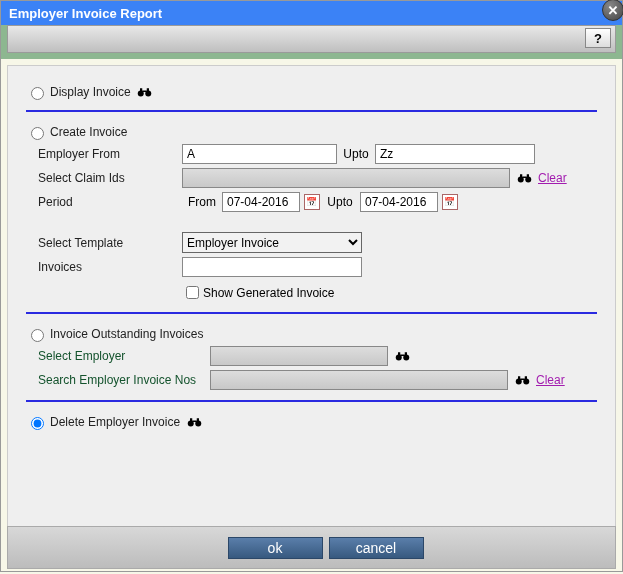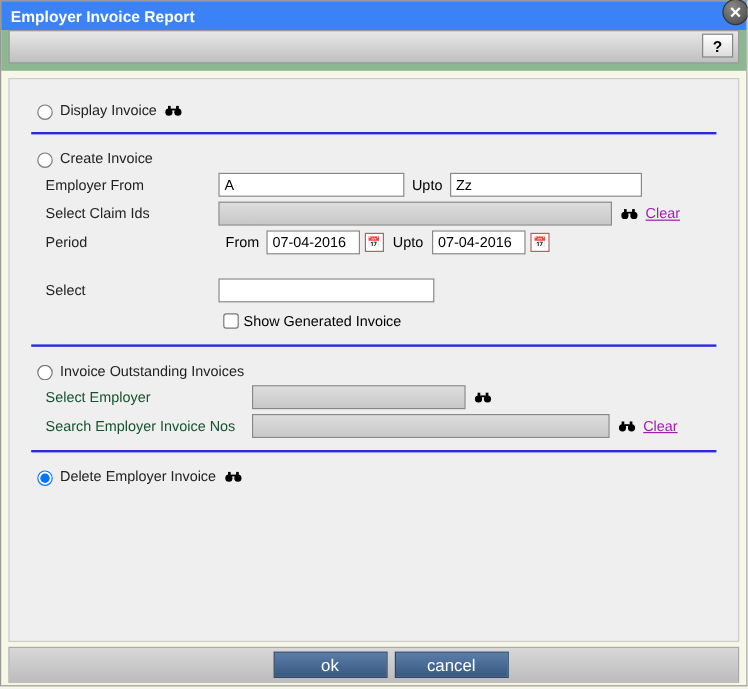--- a/index.html
+++ b/index.html
@@ -110,21 +110,21 @@
     width:16px;height:16px;display:inline-flex;align-items:center;justify-content:center;
     border:1px solid #a66; background:#fff; font-size:9px; cursor:pointer; color:#900;
   }
   .link { color:#a21caf; text-decoration:underline; cursor:pointer; margin-left:6px;}
   .sub-indent { padding-left: 6px; }
   .table-head { display:flex; font-weight:bold; margin-top:10px; padding-left:6px;}
   .table-head > div { }
   .footer-bar {
     position:absolute;
     bottom:2px; left:6px; right:6px;
-    height:30px;
+    height:43px;
     background: linear-gradient(#d8d8d8,#bcbcbc);
     display:flex; align-items:center; justify-content:center; gap:6px;
     border:1px solid #aaa;
     padding-left:28px;
   }
   .btn {
     width:95px; height:22px;
     background: linear-gradient(#5a7eaa,#37597f);
     color:#fff; border:1px solid #2b4768;
     font-size:14px;
@@ -201,23 +201,29 @@
       <div style="width:40px;text-align:center;">From</div>
       <input type="text" class="tf" style="width: 78px;" value="07-04-2016">
       <span class="cal-icon" style="margin-left:4px;">📅</span>
       <div style="width:40px;text-align:center;">Upto</div>
       <input type="text" class="tf" style="width: 78px;" value="07-04-2016">
       <span class="cal-icon" style="margin-left:4px;">📅</span>
     </div>
 
     <div style="height:12px;"></div>
 
-
-    <div class="row sub-indent">
-      <div class="form-label">Select</div>
+    <div class="row sub-indent">
+      <div class="form-label">Select Template</div>
+      <select class="sel" style="width:180px;">
+        <option>Employer Invoice</option>
+      </select>
+    </div>
+
+    <div class="row sub-indent">
+      <div class="form-label">Invoices</div>
       <input type="text" class="tf" style="width: 180px;" value="">
     </div>
 
     <div class="row sub-indent" style="margin-top:6px;">
       <div class="form-label"></div>
       <input type="checkbox" class="chk" style="">
       <span>Show Generated Invoice</span>
     </div>
 
     <hr class="hr-blue">

